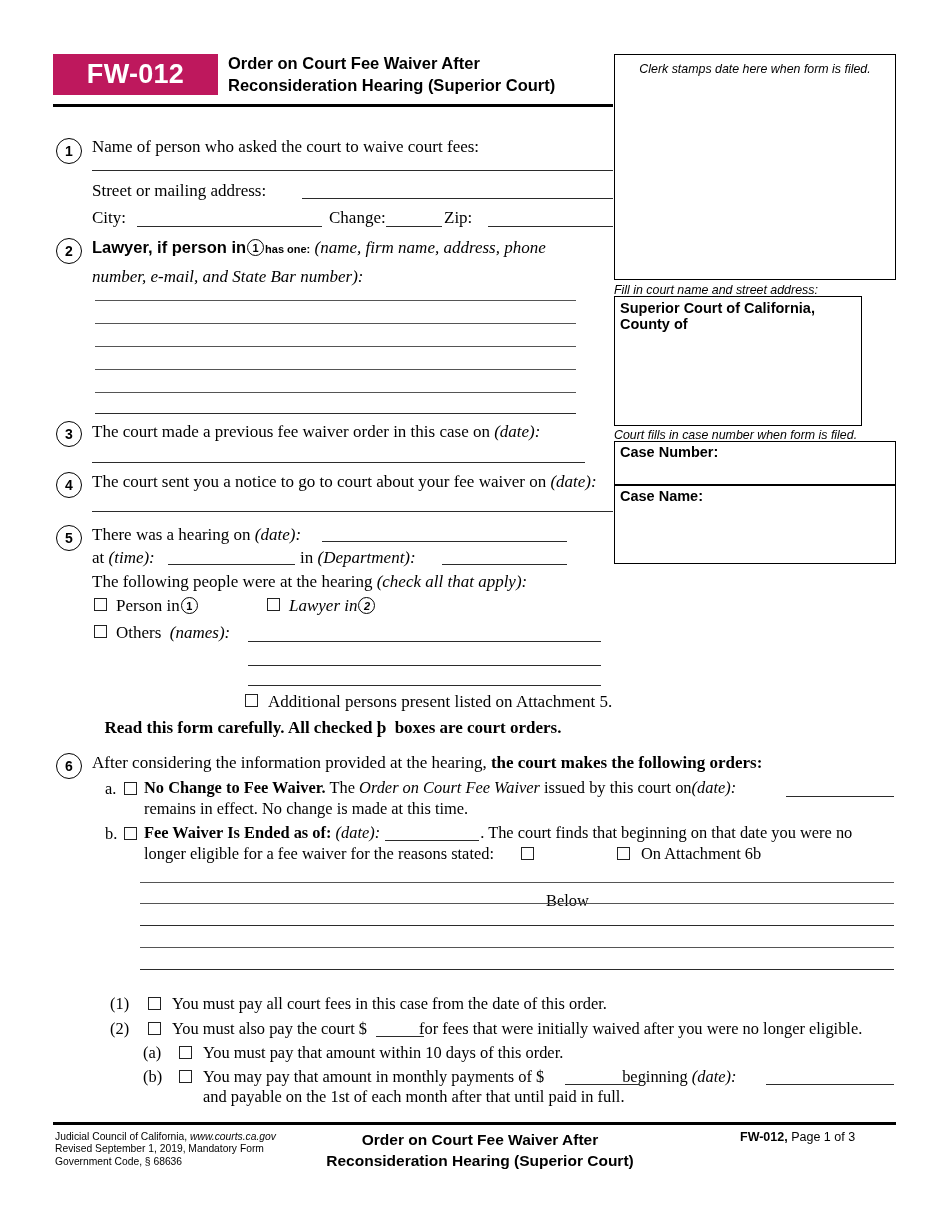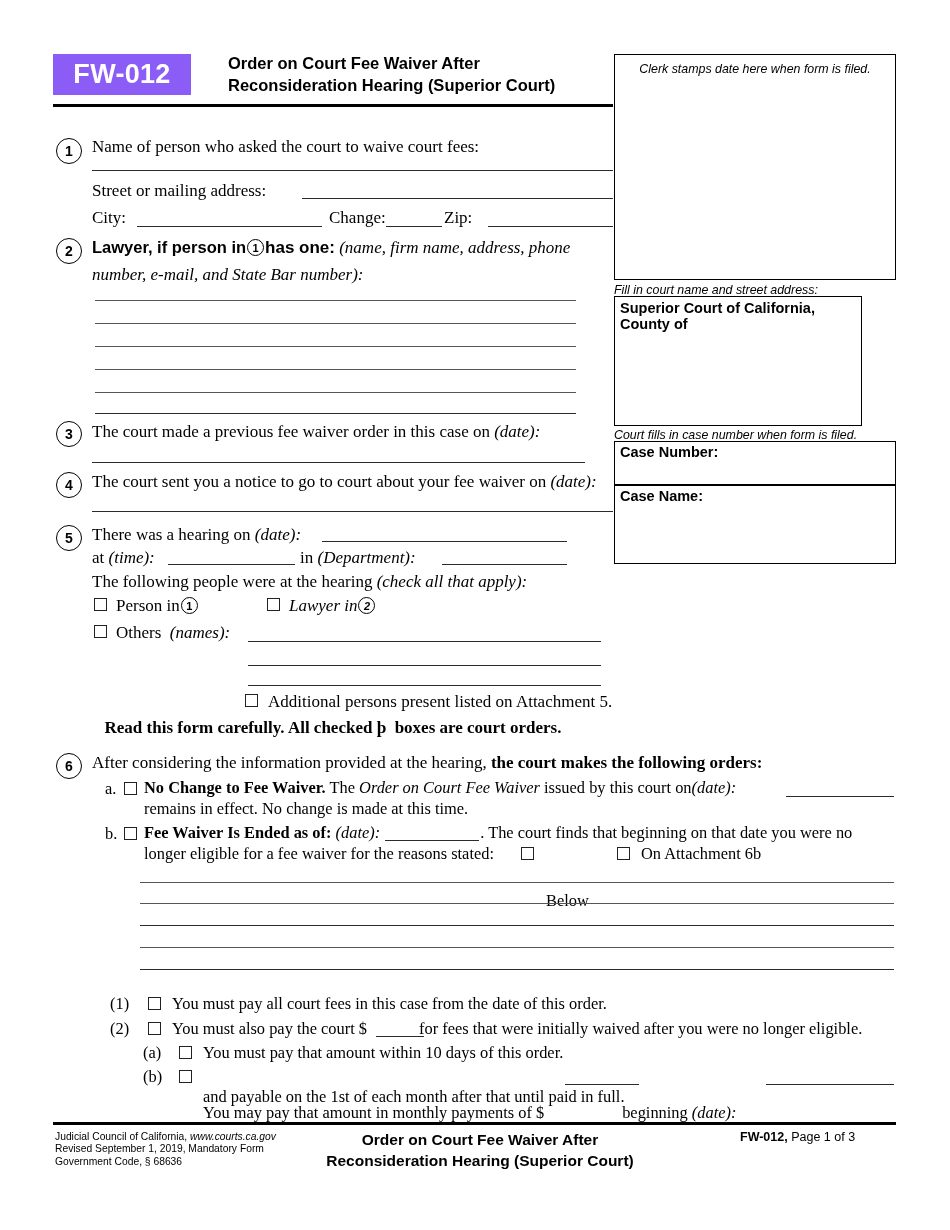--- a/index.html
+++ b/index.html
@@ -37,22 +37,22 @@
     position: absolute;
     border-bottom: 1.3px solid #2b2b2b;
     height: 0;
   }
   .rule.thin { border-bottom: 1.1px solid #555; }
 
   
   .formnum-box {
     position: absolute;
     left: 53px; top: 54px;
-    width: 138px; height: 41px;
-    background: #8b5cf6;
+    width: 165px; height: 41px;
+    background: #be185d;
   }
   .formnum-box span {
     display: block;
     color: #fff;
     font-family: "Liberation Sans", "DejaVu Sans", sans-serif;
     font-weight: bold;
     font-size: 27px;
     line-height: 41px;
     text-align: center;
     letter-spacing: 0.3px;
@@ -245,21 +245,21 @@
 
   <div class="txt" style="left:92px; top:206px;">City:</div>
   <div class="rule" style="left:137px; top:226px; width:185px;"></div>
   <div class="txt" style="left:329px; top:206px;">Change:</div>
   <div class="rule" style="left:386px; top:226px; width:56px;"></div>
   <div class="txt" style="left:444px; top:206px;">Zip:</div>
   <div class="rule" style="left:488px; top:226px; width:125px;"></div>
 
   <div class="circnum" style="left:56px; top:238px;">2</div>
   <div class="abs" style="left:92px; top:234px; width:520px; font-size:17px; line-height:27px;">
-    <span class="sans bold" style="font-size:16.5px;">Lawyer, if person in</span><span class="circ-inline">1</span><span class="sans bold" style="font-size:17px;">has one:</span>
+    <span class="sans bold" style="font-size:16.5px;">Lawyer, if person in</span><span class="circ-inline">1</span><span class="sans bold" style="font-size:11px;">has one:</span>
     <span class="serif ital">(name, firm name, address, phone</span>
     <div class="serif ital">number, e-mail, and State Bar number):</div>
   </div>
 
   <div class="rule thin" style="left:95px; top:300px; width:481px;"></div>
   <div class="rule thin" style="left:95px; top:323px; width:481px;"></div>
   <div class="rule thin" style="left:95px; top:346px; width:481px;"></div>
   <div class="rule thin" style="left:95px; top:369px; width:481px;"></div>
   <div class="rule thin" style="left:95px; top:392px; width:481px;"></div>
   <div class="rule" style="left:95px; top:413px; width:481px;"></div>
@@ -378,21 +378,21 @@
     <span>You must also pay the court $</span><span style="display:inline-block; width:52px;"></span><span>for fees that were initially waived after you were no longer eligible.</span>
   </div>
   <div class="rule" style="left:376px; top:1036px; width:48px;"></div>
 
   <div class="txt-sm" style="left:143px; top:1042px;">(a)</div>
   <span class="cbox cbox-abs" style="left:179px; top:1046px;"></span>
   <div class="txt-sm nowrap" style="left:203px; top:1042px;">You must pay that amount within 10 days of this order.</div>
 
   <div class="txt-sm" style="left:143px; top:1066px;">(b)</div>
   <span class="cbox cbox-abs" style="left:179px; top:1070px;"></span>
-  <div class="txt-sm nowrap" style="left:203px; top:1066px;margin-top:36px;">
+  <div class="txt-sm nowrap" style="left:203px; top:1066px;">
     <span>You may pay that amount in monthly payments of $</span><span style="display:inline-block; width:78px;"></span><span>beginning</span>
     <span class="ital">(date):</span>
   </div>
   <div class="rule" style="left:565px; top:1084px; width:74px;"></div>
   <div class="rule" style="left:766px; top:1084px; width:128px;"></div>
   <div class="txt-sm nowrap" style="left:203px; top:1086px;">and payable on the 1st of each month after that until paid in full.</div>
 
   <div class="footer-rule"></div>
   <div class="footer-left">
     <div>

